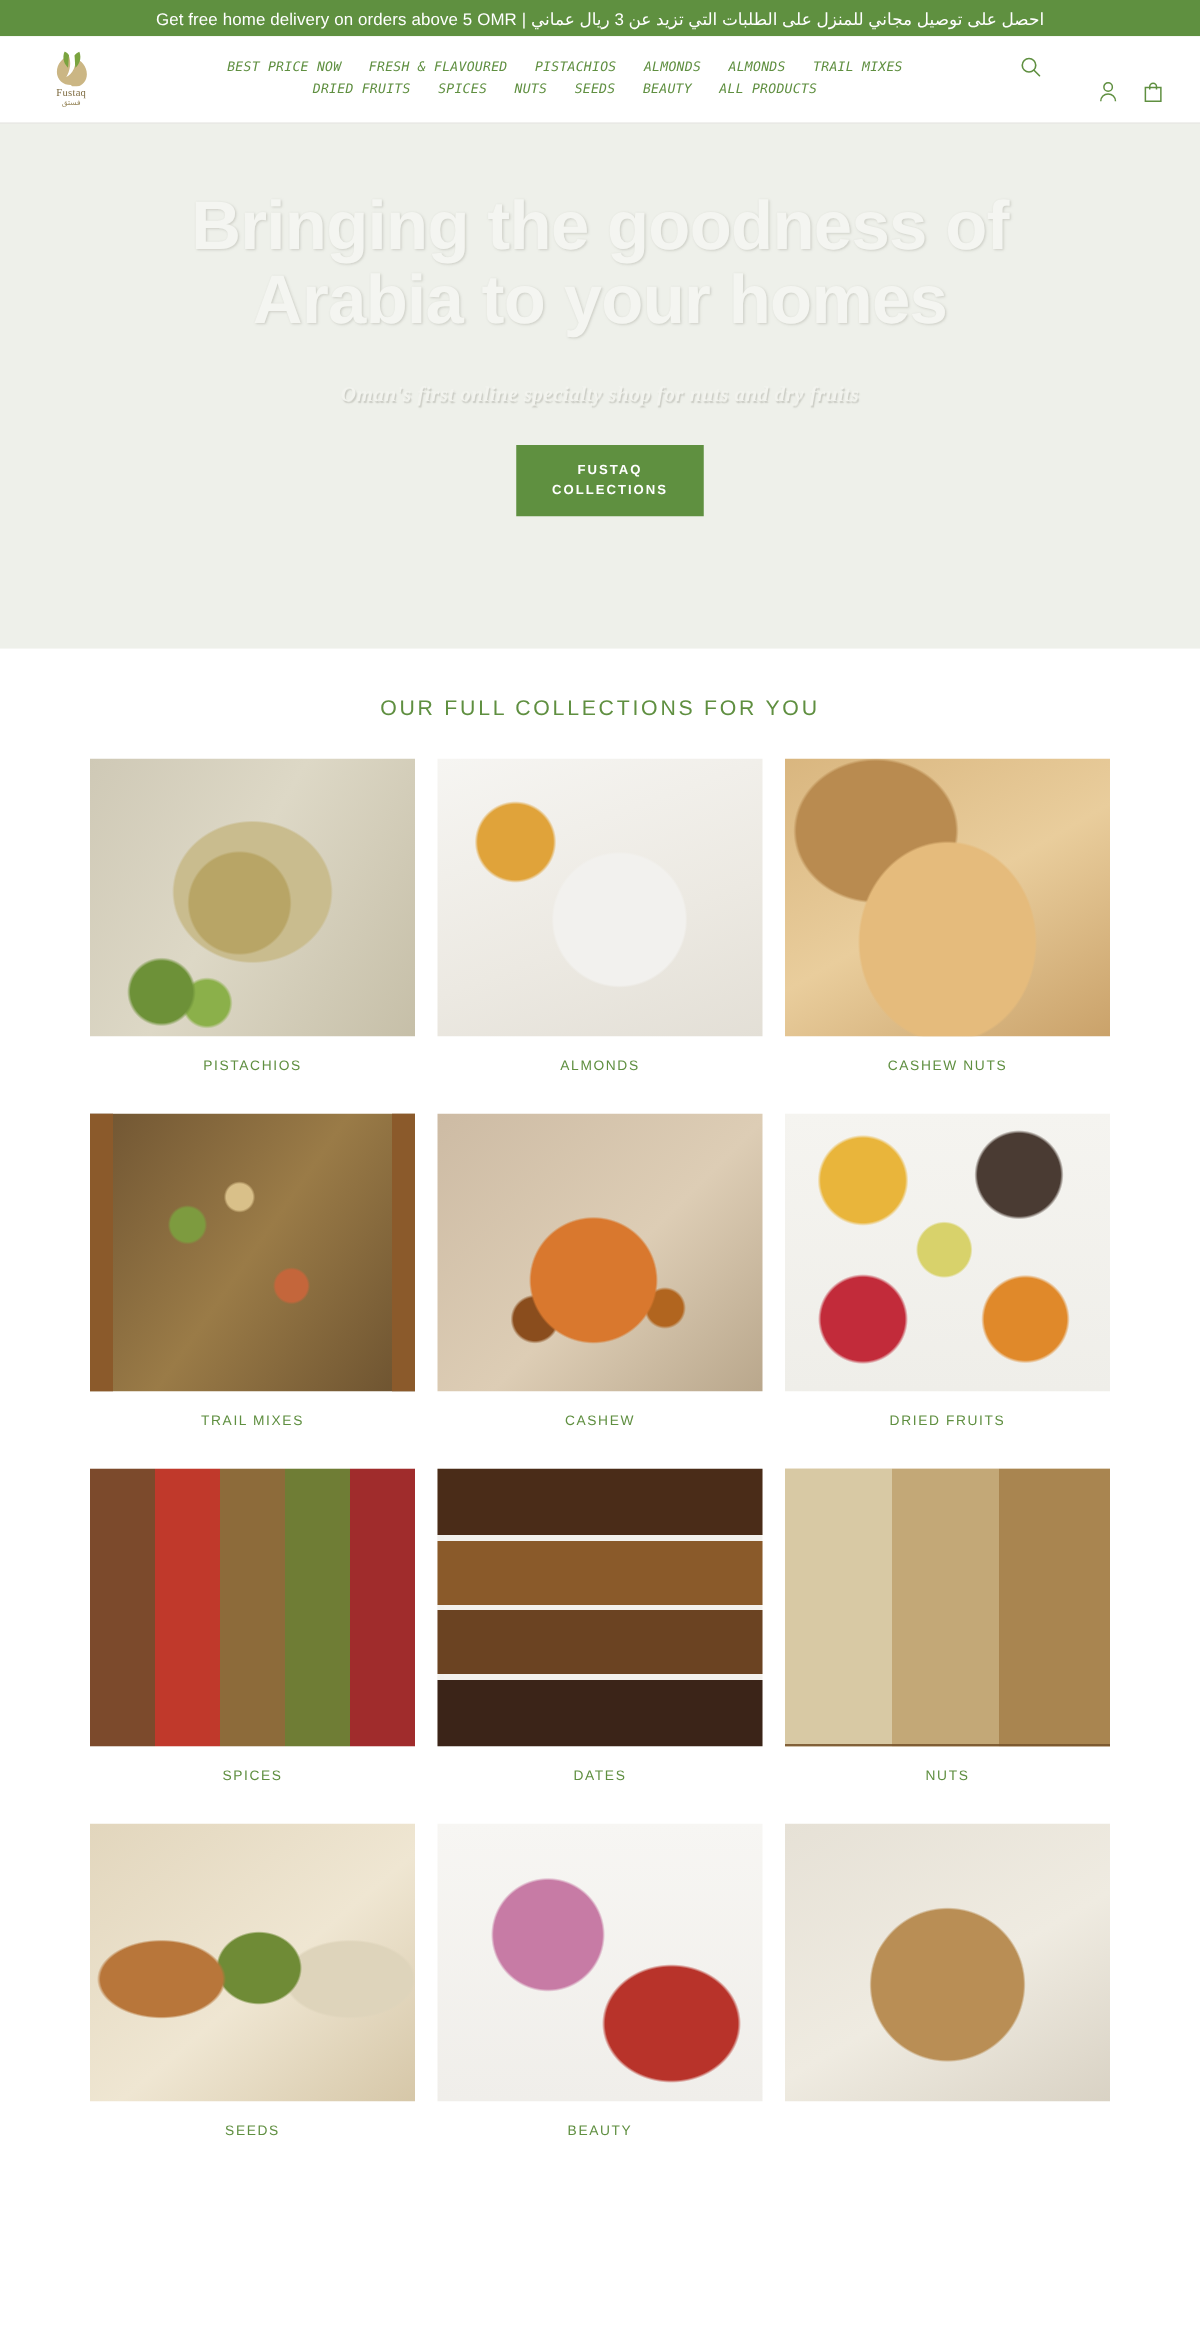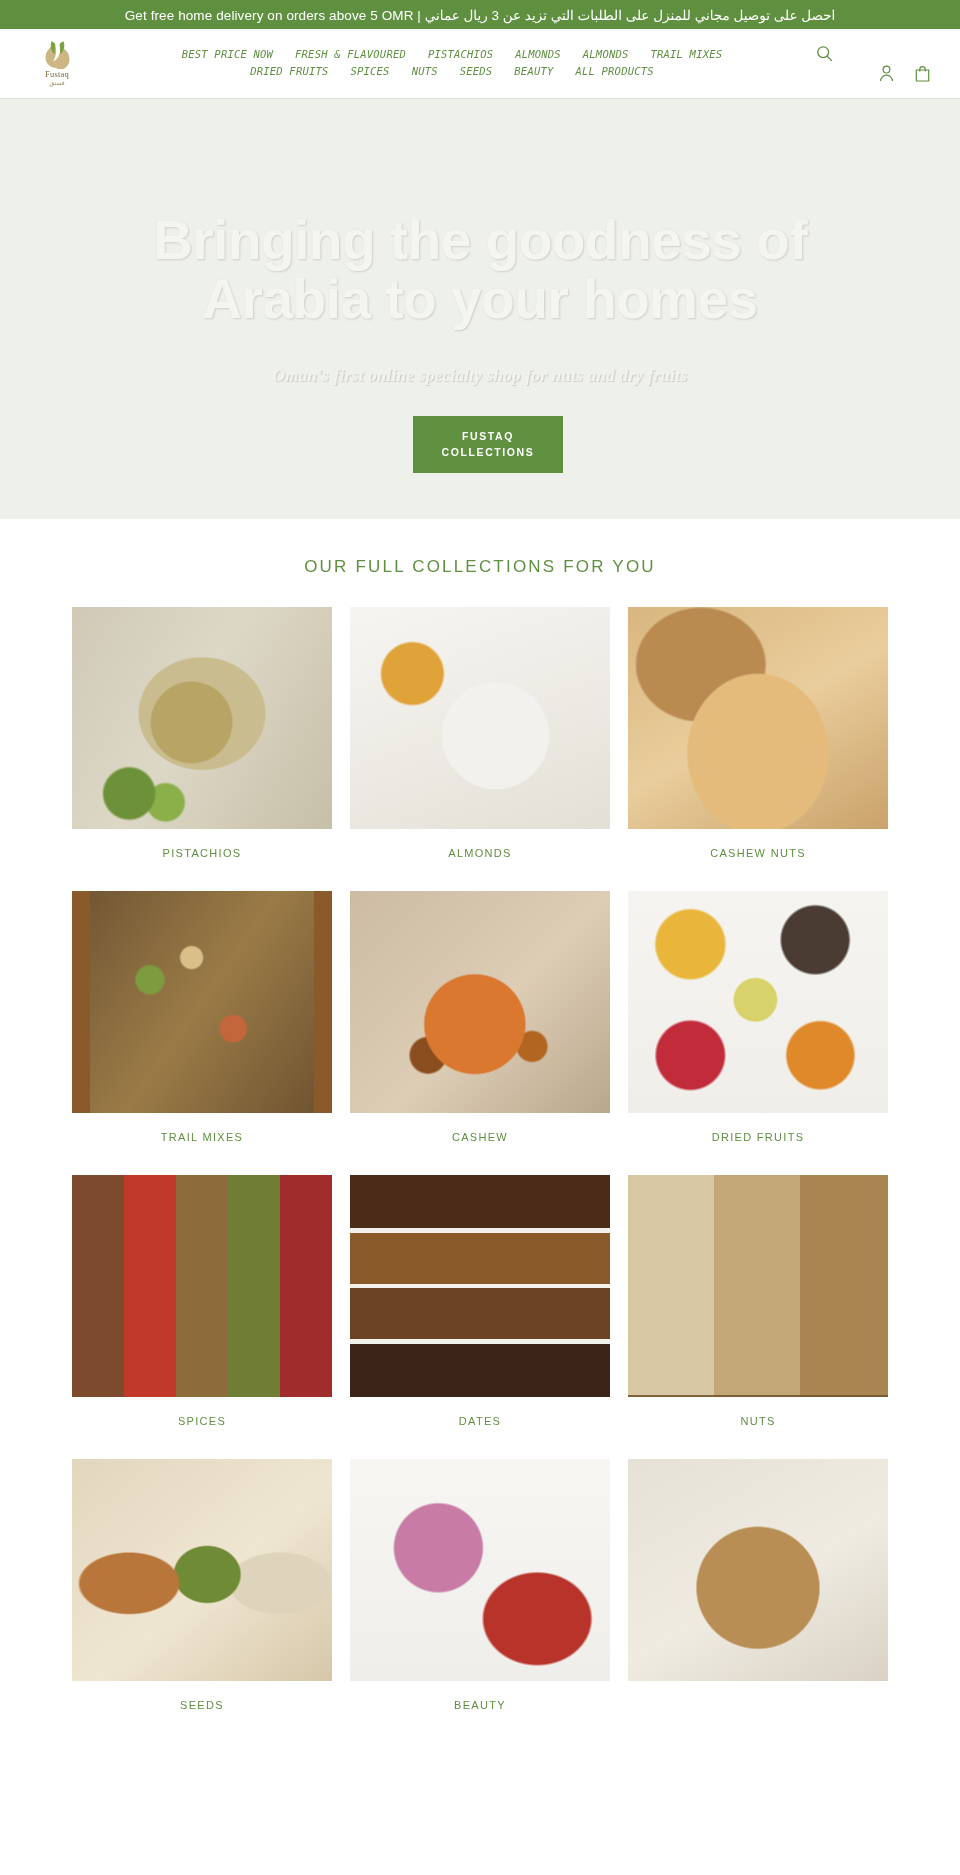--- a/index.html
+++ b/index.html
@@ -99,21 +99,21 @@
   .ic-account { right: 44px; top: 36px; }
   .ic-cart { right: 8px; top: 36px; }
 
   
   .hero {
     background: #eef0ea;
     height: 420px;
     display: flex;
     flex-direction: column;
     align-items: center;
-    padding-top: 112px;
+    padding-top: 52px;
   }
   .hero-title {
     font-family: "Liberation Sans", sans-serif;
     font-weight: bold;
     font-size: 55px;
     line-height: 1.08;
     color: #f4f5f1;
     text-align: center;
     max-width: 700px;
     letter-spacing: -.5px;

